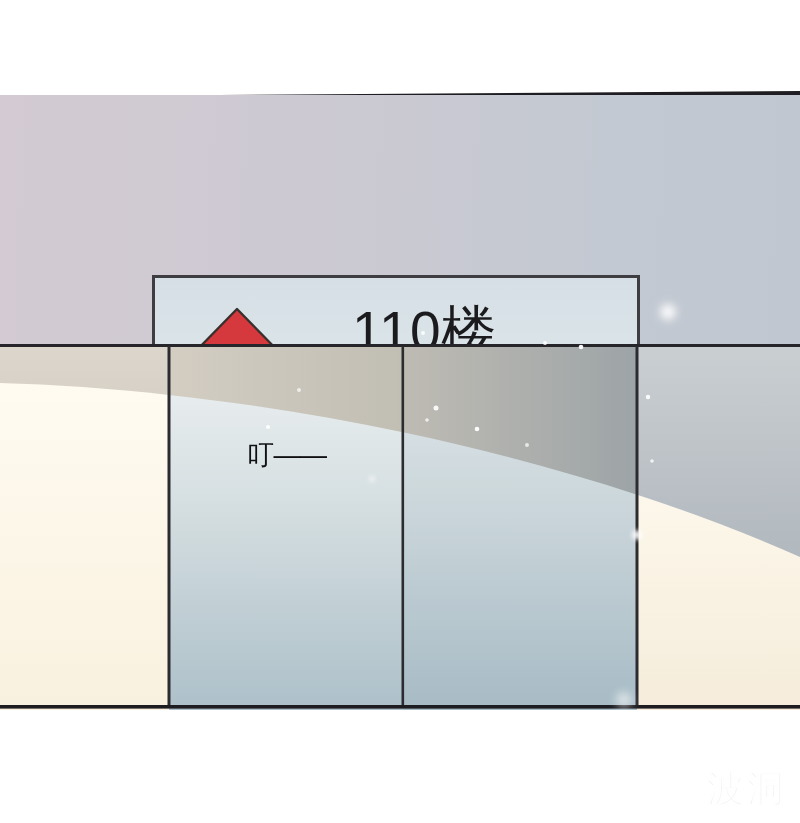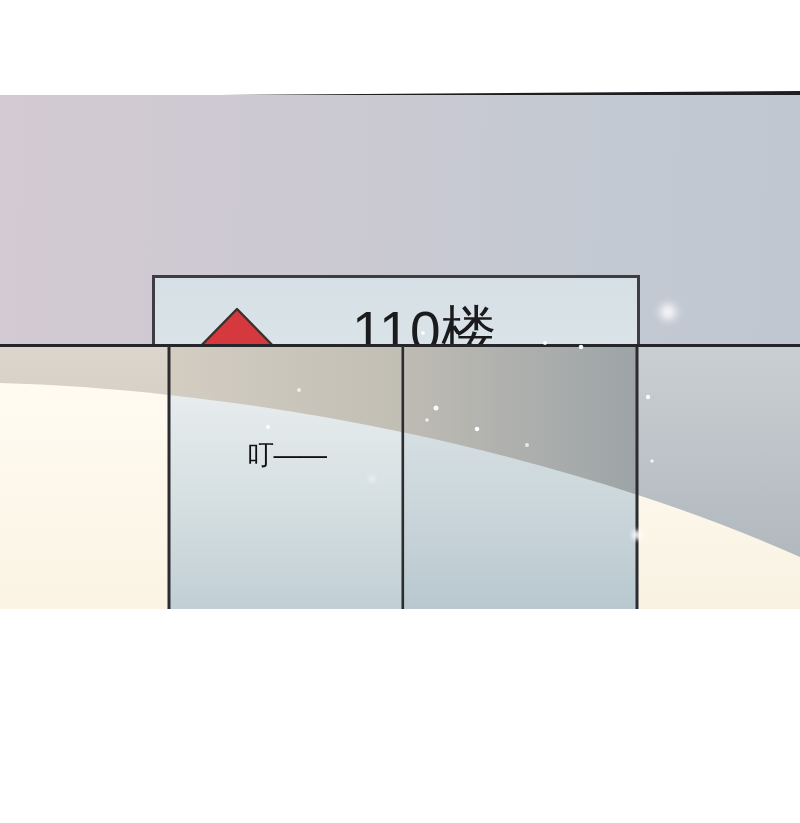--- a/index.html
+++ b/index.html
@@ -1,18 +1,19 @@
 <!DOCTYPE html>
 <html><head>
 <meta charset="utf-8">
 <style>
   html,body{margin:0;padding:0;background:#ffffff;}
   .stage{
-    position:relative;width:800px;height:609px;background:#ffffff;overflow:hidden;
+    position:relative;width:800px;height:823px;background:#ffffff;overflow:hidden;
     font-family:"Liberation Sans","DejaVu Sans",sans-serif;
+    border-radius:17px;
   }
   
   .top-line{
     position:absolute;left:-4px;top:91px;width:808px;height:4.5px;background:#1f1f23;
     transform:rotate(-0.4deg);transform-origin:right center;
   }
   
   .upper-panel{
     position:absolute;left:0;top:95px;width:800px;height:249px;
     background:linear-gradient(93deg,#d3cad3 0%,#cbc9d2 45%,#c3c9d2 75%,#c0c7d1 100%);

